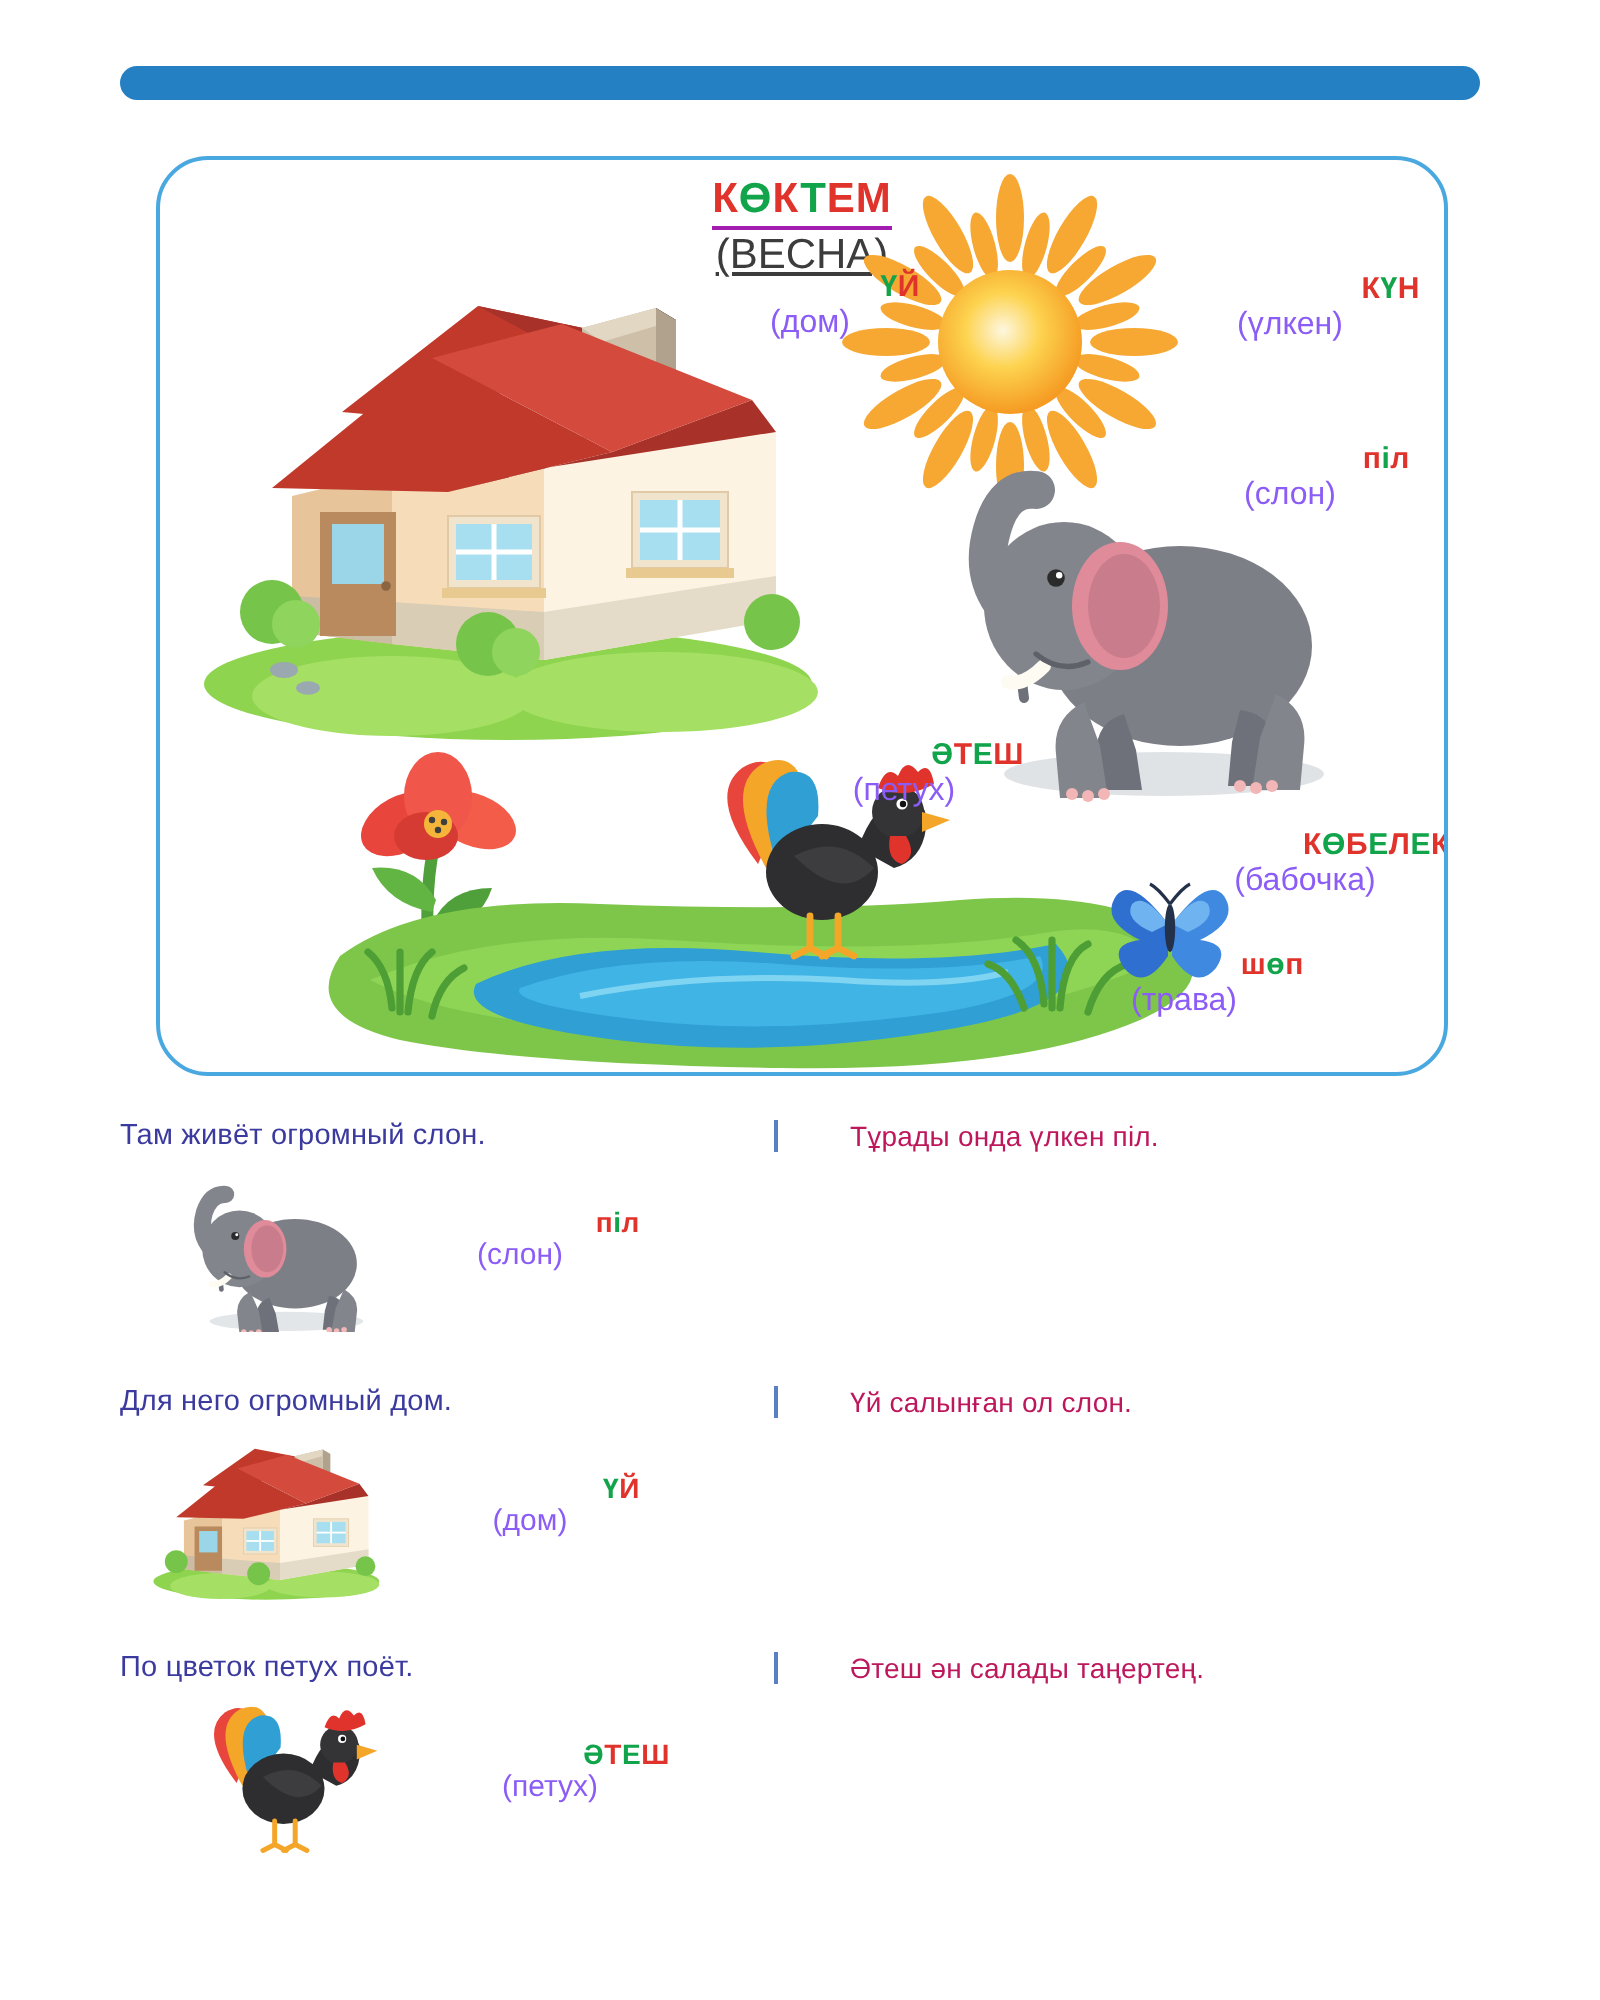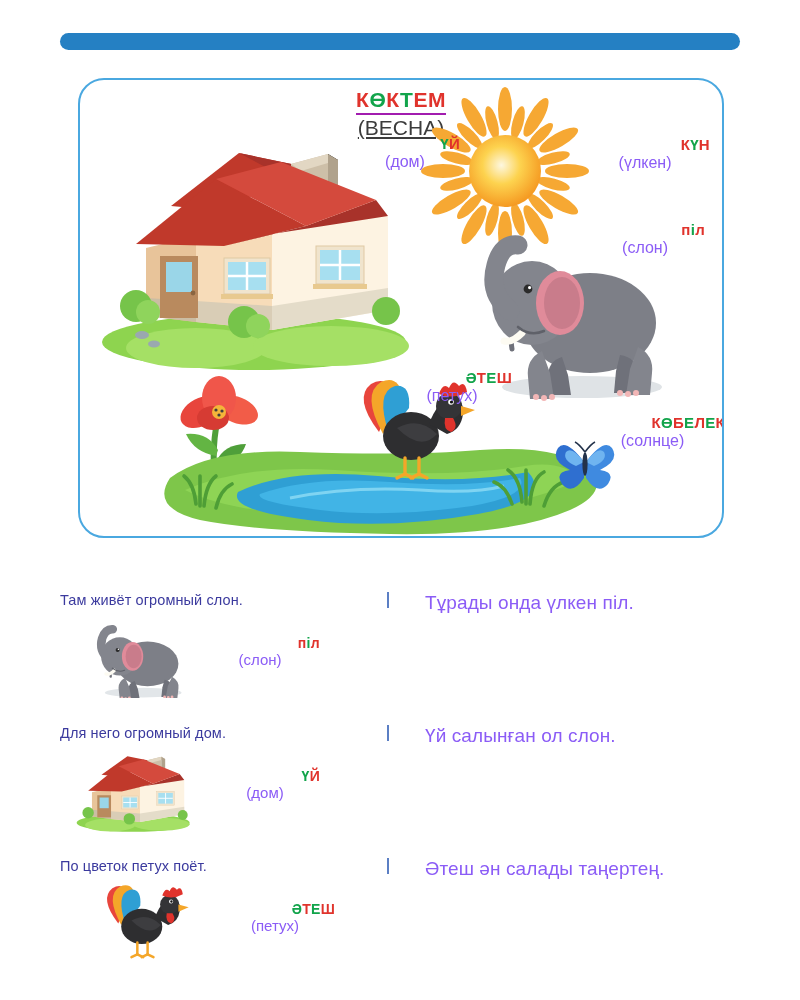--- a/index.html
+++ b/index.html
@@ -41,33 +41,33 @@
   .lbl.small .kz { font-size: 14px; }
   .lbl.small .ru { font-size: 15px; }
 
   .r { color: #e0332c; }
   .g { color: #12a44b; }
 
   
   .art { position: absolute; }
 
   
-  .rows { position: absolute; left: 0; top: 552px; width: 800px; margin-top: 32px; }
+  .rows { position: absolute; left: 0; top: 552px; width: 800px; }
   .row { position: relative; height: 133px; }
   .row .sent-left {
     position: absolute; left: 60px; top: 8px;
     font-size: 14.5px; color: #3b3a9e; letter-spacing: .1px;
   }
   .row .divider {
     position: absolute; left: 387px; top: 8px;
     width: 2px; height: 16px; background: #5b7fc4;
   }
   .row .sent-right {
     position: absolute; left: 425px; top: 8px;
-    font-size: 19px; color: #8b5cf6; letter-spacing: .1px;
+    font-size: 14px; color: #be185d; letter-spacing: .1px;
   }
   .row .mini-art { position: absolute; left: 72px; top: 34px; }
   .row .mini-lbl { position: absolute; top: 52px; }
 
   
   .footer { position: absolute; left: 0; top: 935px; width: 800px; height: 48px; }
 </style>
 </head>
 <body>
 
@@ -312,23 +312,27 @@
     </div>
 
     <div class="lbl" style="left:312px; top:290px; width:120px;">
       <div class="kz"><span class="g">Ә</span><span class="r">Т</span><span class="g">Е</span><span class="r">Ш</span></div>
       <div class="ru">(петух)</div>
     </div>
 
 
     <div class="lbl" style="left:500px; top:335px; width:145px;">
       <div class="kz"><span class="r">К</span><span class="g">Ө</span><span class="r">Б</span><span class="g">Е</span><span class="r">Л</span><span class="g">Е</span><span class="r">К</span></div>
-      <div class="ru">(солнце)</div>
-    </div>
-
+      <div class="ru">(бабочка)</div>
+    </div>
+
+    <div class="lbl" style="left:452px; top:395px; width:120px;">
+      <div class="kz"><span class="r">ш</span><span class="g">ө</span><span class="r">п</span></div>
+      <div class="ru">(трава)</div>
+    </div>
 
 
   </div>
 
   <div class="rows">
 
     <div class="row">
       <div class="sent-left">Там живёт огромный слон.</div>
       <div class="divider"></div>
       <div class="sent-right">Тұрады онда үлкен піл.</div>

